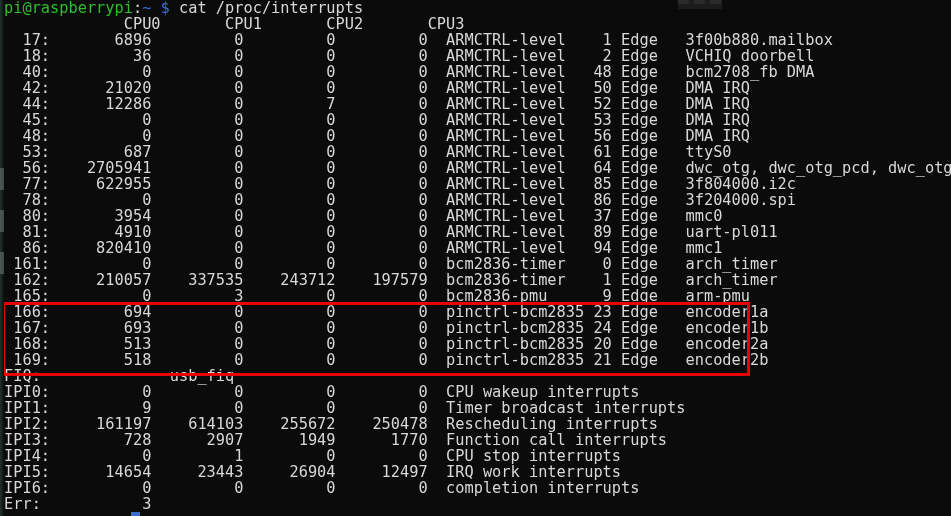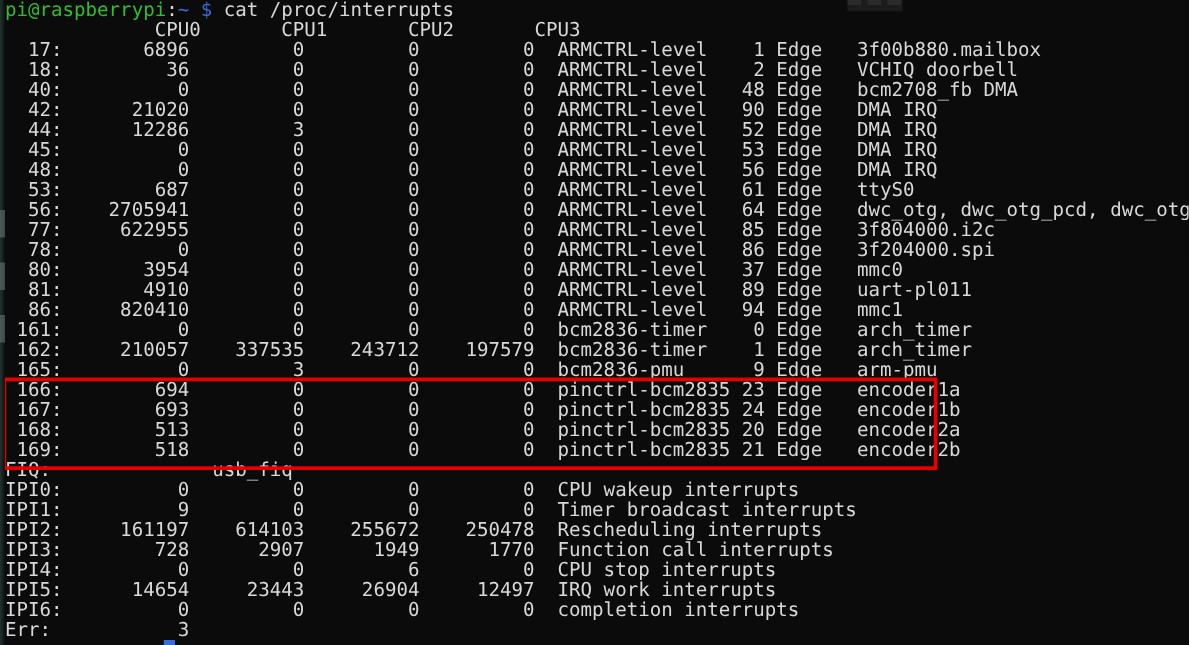--- a/index.html
+++ b/index.html
@@ -108,22 +108,22 @@
     <div class="btn" style="left:16px"></div>
     <div class="btn" style="left:32px"></div>
   </div>
 
   <div id="term">
       <div class="line" style="top: 0px; left: 4px;"><span class="green">pi@raspberrypi</span><span class="white">:</span><span class="blue">~</span><span class="white"> </span><span class="blue">$</span><span class="white"> cat /proc/interrupts</span></div>
       <div class="line" style="top: 16px; left: 4px;"><span class="white">             CPU0       CPU1       CPU2       CPU3</span></div>
       <div class="line" style="top: 32px; left: 4px;"><span class="white">  17:       6896         0         0         0  ARMCTRL-level    1 Edge   3f00b880.mailbox</span></div>
       <div class="line" style="top: 48px; left: 4px;"><span class="white">  18:         36         0         0         0  ARMCTRL-level    2 Edge   VCHIQ doorbell</span></div>
       <div class="line" style="top: 64px; left: 4px;"><span class="white">  40:          0         0         0         0  ARMCTRL-level   48 Edge   bcm2708_fb DMA</span></div>
-      <div class="line" style="top: 80px; left: 4px;"><span class="white">  42:      21020         0         0         0  ARMCTRL-level   90 Edge   DMA IRQ</span></div>
-      <div class="line" style="top: 96px; left: 4px;"><span class="white">  44:      12286         3         0         0  ARMCTRL-level   52 Edge   DMA IRQ</span></div>
+      <div class="line" style="top: 80px; left: 4px;"><span class="white">  42:      21020         0         0         0  ARMCTRL-level   50 Edge   DMA IRQ</span></div>
+      <div class="line" style="top: 96px; left: 4px;"><span class="white">  44:      12286         0         7         0  ARMCTRL-level   52 Edge   DMA IRQ</span></div>
       <div class="line" style="top: 112px; left: 4px;"><span class="white">  45:          0         0         0         0  ARMCTRL-level   53 Edge   DMA IRQ</span></div>
       <div class="line" style="top: 128px; left: 4px;"><span class="white">  48:          0         0         0         0  ARMCTRL-level   56 Edge   DMA IRQ</span></div>
       <div class="line" style="top: 144px; left: 4px;"><span class="white">  53:        687         0         0         0  ARMCTRL-level   61 Edge   ttyS0</span></div>
       <div class="line" style="top: 160px; left: 4px;"><span class="white">  56:    2705941         0         0         0  ARMCTRL-level   64 Edge   dwc_otg, dwc_otg_pcd, dwc_otg_hcd:usb1</span></div>
       <div class="line" style="top: 176px; left: 4px;"><span class="white">  77:     622955         0         0         0  ARMCTRL-level   85 Edge   3f804000.i2c</span></div>
       <div class="line" style="top: 192px; left: 4px;"><span class="white">  78:          0         0         0         0  ARMCTRL-level   86 Edge   3f204000.spi</span></div>
       <div class="line" style="top: 208px; left: 4px;"><span class="white">  80:       3954         0         0         0  ARMCTRL-level   37 Edge   mmc0</span></div>
       <div class="line" style="top: 224px; left: 4px;"><span class="white">  81:       4910         0         0         0  ARMCTRL-level   89 Edge   uart-pl011</span></div>
       <div class="line" style="top: 240px; left: 4px;"><span class="white">  86:     820410         0         0         0  ARMCTRL-level   94 Edge   mmc1</span></div>
       <div class="line" style="top: 256px; left: 4px;"><span class="white"> 161:          0         0         0         0  bcm2836-timer    0 Edge   arch_timer</span></div>
@@ -131,21 +131,21 @@
       <div class="line" style="top: 288px; left: 4px;"><span class="white"> 165:          0         3         0         0  bcm2836-pmu      9 Edge   arm-pmu</span></div>
       <div class="line" style="top: 304px; left: 4px;"><span class="white"> 166:        694         0         0         0  pinctrl-bcm2835 23 Edge   encoder1a</span></div>
       <div class="line" style="top: 320px; left: 4px;"><span class="white"> 167:        693         0         0         0  pinctrl-bcm2835 24 Edge   encoder1b</span></div>
       <div class="line" style="top: 336px; left: 4px;"><span class="white"> 168:        513         0         0         0  pinctrl-bcm2835 20 Edge   encoder2a</span></div>
       <div class="line" style="top: 352px; left: 4px;"><span class="white"> 169:        518         0         0         0  pinctrl-bcm2835 21 Edge   encoder2b</span></div>
       <div class="line" style="top: 368px; left: 4px;"><span class="white">FIQ:              usb_fiq</span></div>
       <div class="line" style="top: 384px; left: 4px;"><span class="white">IPI0:          0         0         0         0  CPU wakeup interrupts</span></div>
       <div class="line" style="top: 400px; left: 4px;"><span class="white">IPI1:          9         0         0         0  Timer broadcast interrupts</span></div>
       <div class="line" style="top: 416px; left: 4px;"><span class="white">IPI2:     161197    614103    255672    250478  Rescheduling interrupts</span></div>
       <div class="line" style="top: 432px; left: 4px;"><span class="white">IPI3:        728      2907      1949      1770  Function call interrupts</span></div>
-      <div class="line" style="top: 448px; left: 4px;"><span class="white">IPI4:          0         0         6         0  CPU stop interrupts</span></div>
+      <div class="line" style="top: 448px; left: 4px;"><span class="white">IPI4:          0         1         0         0  CPU stop interrupts</span></div>
       <div class="line" style="top: 464px; left: 4px;"><span class="white">IPI5:      14654     23443     26904     12497  IRQ work interrupts</span></div>
       <div class="line" style="top: 480px; left: 4px;"><span class="white">IPI6:          0         0         0         0  completion interrupts</span></div>
       <div class="line" style="top: 496px; left: 4px;"><span class="white">Err:           3</span></div>
     </div>
 
   <div id="highlight-box"></div>
   <div id="cursor-fragment"></div>
 
 </div>
 

